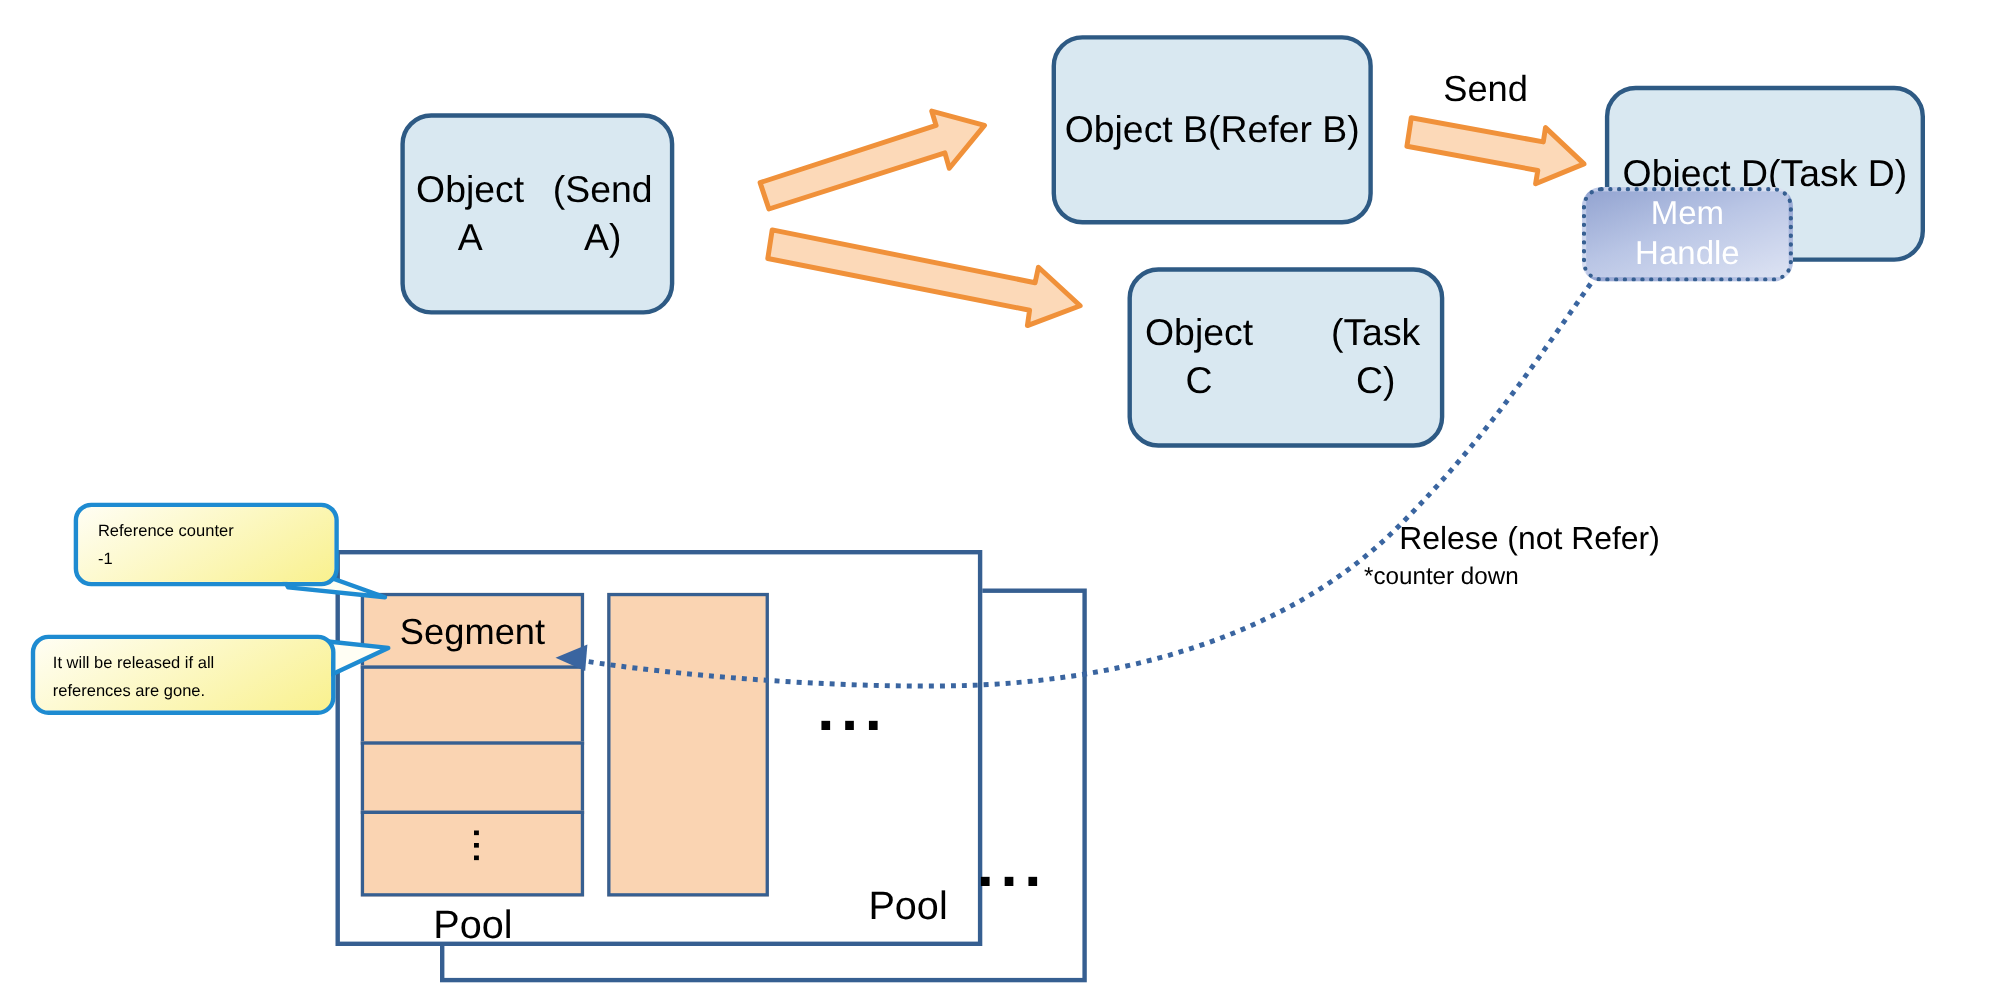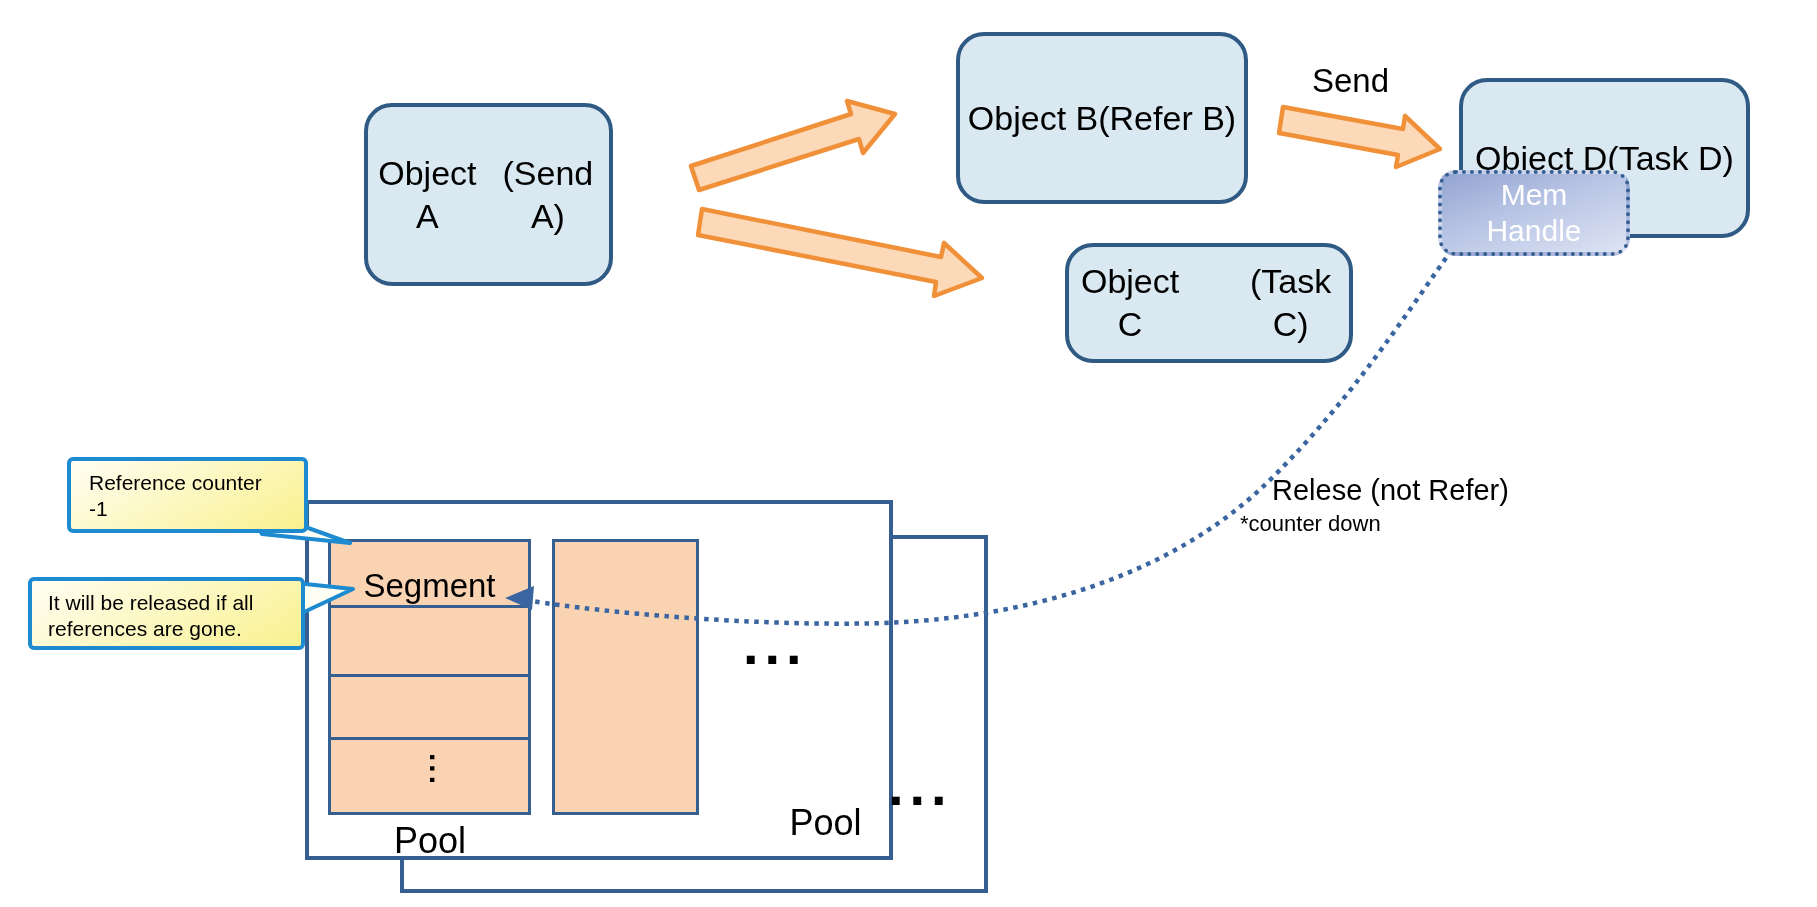--- a/index.html
+++ b/index.html
@@ -6,40 +6,40 @@
   #stage {
     position:relative; width:1817px; height:907px; overflow:hidden;
     background:var(--bg,#fff); font-family:"Liberation Sans","DejaVu Sans",sans-serif; color:var(--text,#000);
   }
   .frame {
     position:absolute; background:#ffffff; border:4px solid var(--frame_border);
     box-sizing:border-box;
   }
   .cell {
     position:absolute; background:var(--cell_fill); border:3px solid var(--frame_border);
-    box-sizing:border-box; display:flex; align-items:flex-end; justify-content:center;
+    box-sizing:border-box; display:flex; align-items:center; justify-content:center;
   }
   .node {
     position:absolute; background:var(--node_fill); border:4px solid var(--node_border);
     border-radius:28px; box-sizing:border-box; z-index:4;
     display:flex; flex-direction:row; align-items:center; justify-content:center;
     font-size:34px; line-height:43px; text-align:center;
   }
   .mem {
     position:absolute; left:1438px; top:170px; width:192px; height:86px; z-index:5;
     border:4px dotted var(--frame_border); border-radius:18px; box-sizing:border-box;
     background:linear-gradient(160deg, var(--mem_top) 0%, var(--mem_mid) 45%, var(--mem_bottom) 100%);
     color:var(--mem_text); display:flex; flex-direction:column; align-items:center; justify-content:center;
     font-size:30px; line-height:36px; text-align:center;
   }
   .callout {
     position:absolute; z-index:15; box-sizing:border-box;
-    border:4px solid var(--callout_border); border-radius:6px;
+    border:4px solid var(--callout_border); border-radius:16px;
     background:linear-gradient(150deg, var(--callout_fill_light) 0%, var(--callout_fill) 100%);
-    font-size:21px; line-height:26px; padding:9px 8px 0 18px; color:#000;
+    font-size:15px; line-height:26px; padding:9px 8px 0 18px; color:#000;
   }
   .lbl { position:absolute; z-index:6; white-space:nowrap; color:#000; }
   .lbl-center { text-align:center; }
   .ellipsis-h {
     position:absolute; z-index:6; font-weight:900; font-size:56px; line-height:56px;
     letter-spacing:6px; color:#000;
   }
   .ellipsis-v-wrap {
     position:absolute; z-index:6; display:flex; align-items:center; justify-content:center;
   }
@@ -88,21 +88,21 @@
   <div class="lbl lbl-center" style="left:748px; top:802px; width:155px; font-size:36px;">Pool</div>
 
   <div class="node" style="left:364px; top:103px; width:249px; height:183px;">
     <span>Object A</span>
     <span>(Send A)</span>
   </div>
   <div class="node" style="left:956px; top:32px; width:292px; height:172px;">
     <span>Object B</span>
     <span>(Refer B)</span>
   </div>
-  <div class="node" style="left:1065px; top:243px; width:288px; height:120px;gap:41px;">
+  <div class="node" style="left:1025px; top:243px; width:288px; height:164px;gap:41px;">
     <span>Object C</span>
     <span>(Task C)</span>
   </div>
   <div class="node" style="left:1459px; top:78px; width:291px; height:160px;">
     <span>Object D</span>
     <span>(Task D)</span>
   </div>
 
   <div class="mem">
     <span>Mem</span>

